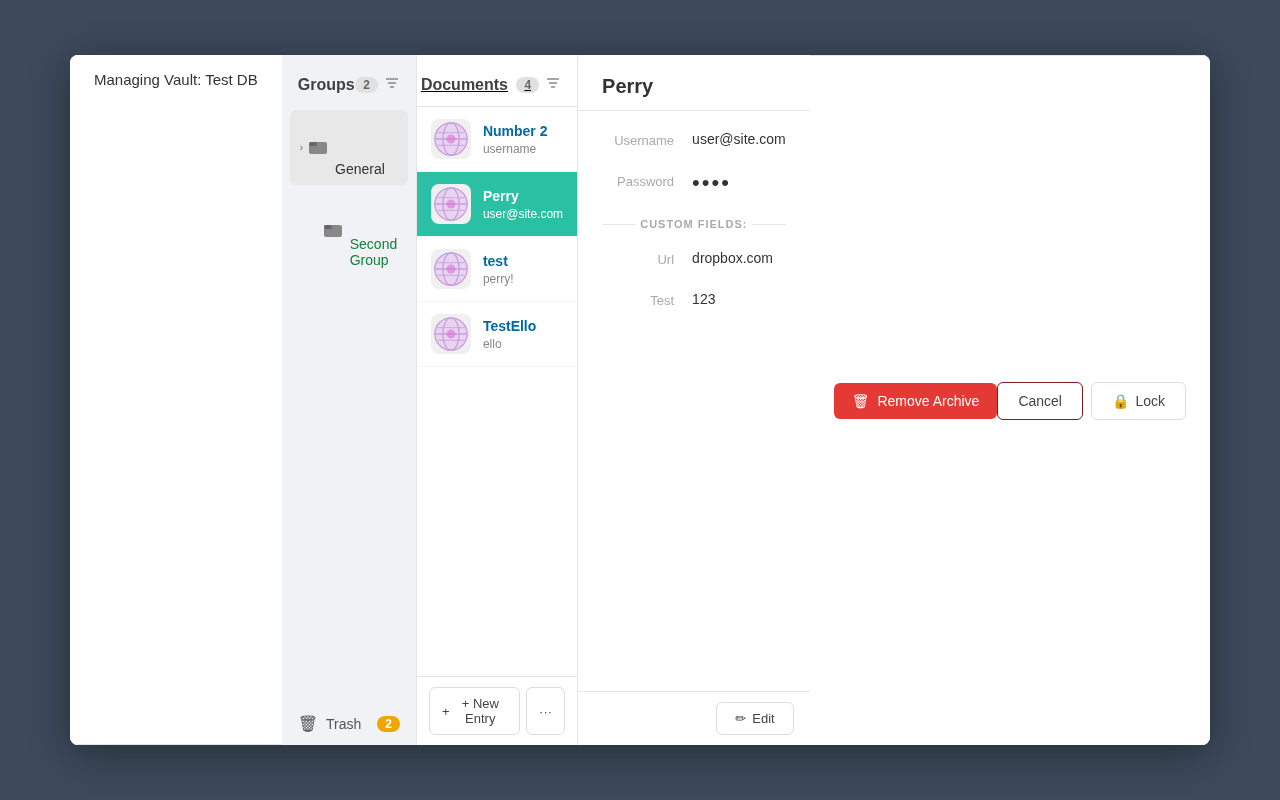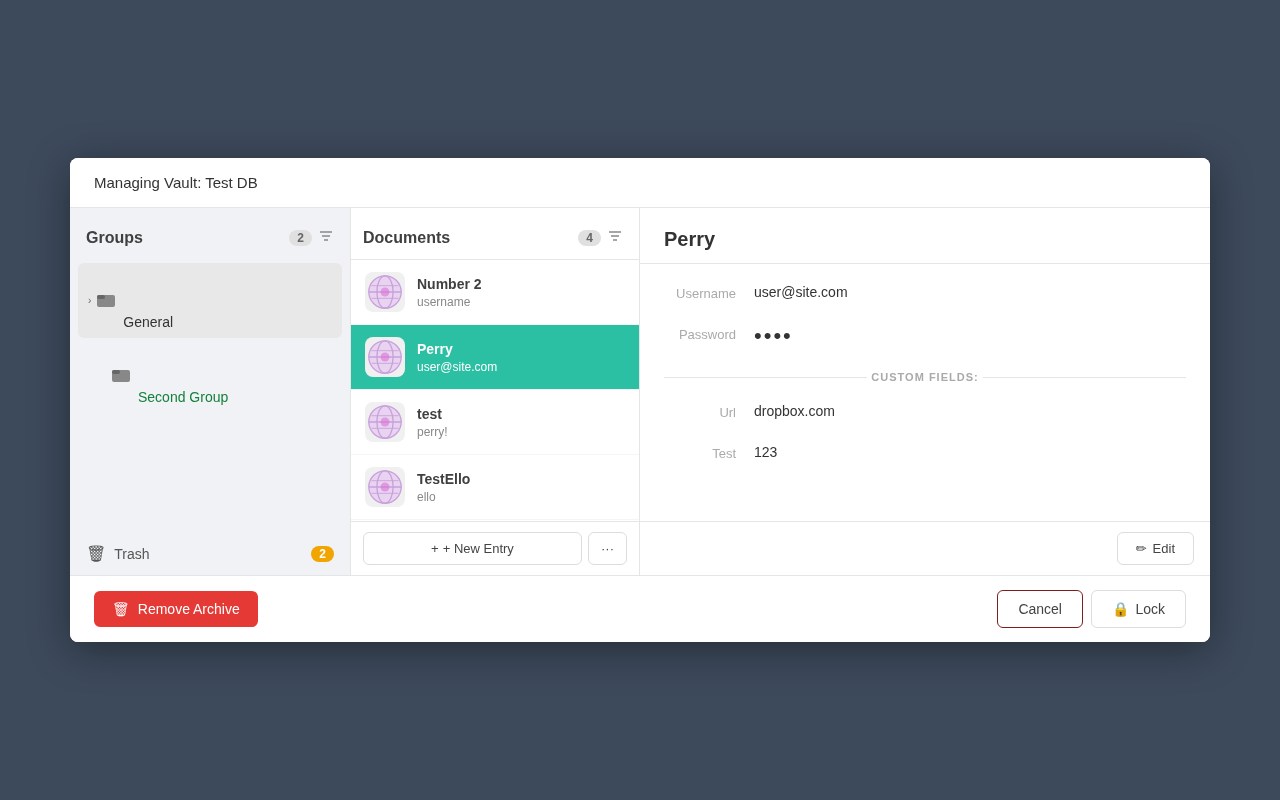--- a/index.html
+++ b/index.html
@@ -9,23 +9,22 @@
       align-items: center;
       justify-content: center;
       width: 1280px;
       height: 800px;
       font-family: -apple-system, BlinkMacSystemFont, 'Segoe UI', sans-serif;
     }
     .modal {
       background: #fff;
       border-radius: 8px;
       width: 1140px;
-      height: 484px;
-      display: flex;
-      flex-direction: column;
+      height: 690px;
+      display: flex;
       overflow: hidden;
       box-shadow: 0 8px 40px rgba(0,0,0,0.4);
     }
     .modal-header {
       background: #fff;
       padding: 16px 24px;
       border-bottom: 1px solid #e5e5e5;
       font-size: 15px;
       font-weight: 500;
       color: #333;
@@ -138,21 +137,22 @@
     .documents-panel {
       width: 290px;
       background: #fff;
       border-left: 1px solid #e5e5e5;
       border-right: 1px solid #e5e5e5;
       display: flex;
       flex-direction: column;
     }
     .documents-panel .panel-header {
       border-bottom: 1px solid #e5e5e5;
-      padding: 20px 16px 12px 12px;
+      padding: 20px 16px 12px 4px;
+      text-decoration: underline;
     }
     .docs-list {
       flex: 1;
       overflow-y: auto;
     }
     .doc-item {
       display: flex;
       align-items: center;
       padding: 12px 14px;
       cursor: pointer;
@@ -172,21 +172,21 @@
       justify-content: center;
       font-size: 22px;
       flex-shrink: 0;
       background: #f0f0f0;
       overflow: hidden;
     }
     .doc-info { flex: 1; }
     .doc-name {
       font-size: 14px;
       font-weight: 600;
-      color: #404040;
+      color: #0369a1;
       line-height: 1.3;
     }
     .doc-item.selected .doc-name,
     .doc-item.selected .doc-sub { color: #fff; }
     .doc-sub {
       font-size: 12px;
       color: #888;
       margin-top: 2px;
     }
     .docs-footer {

